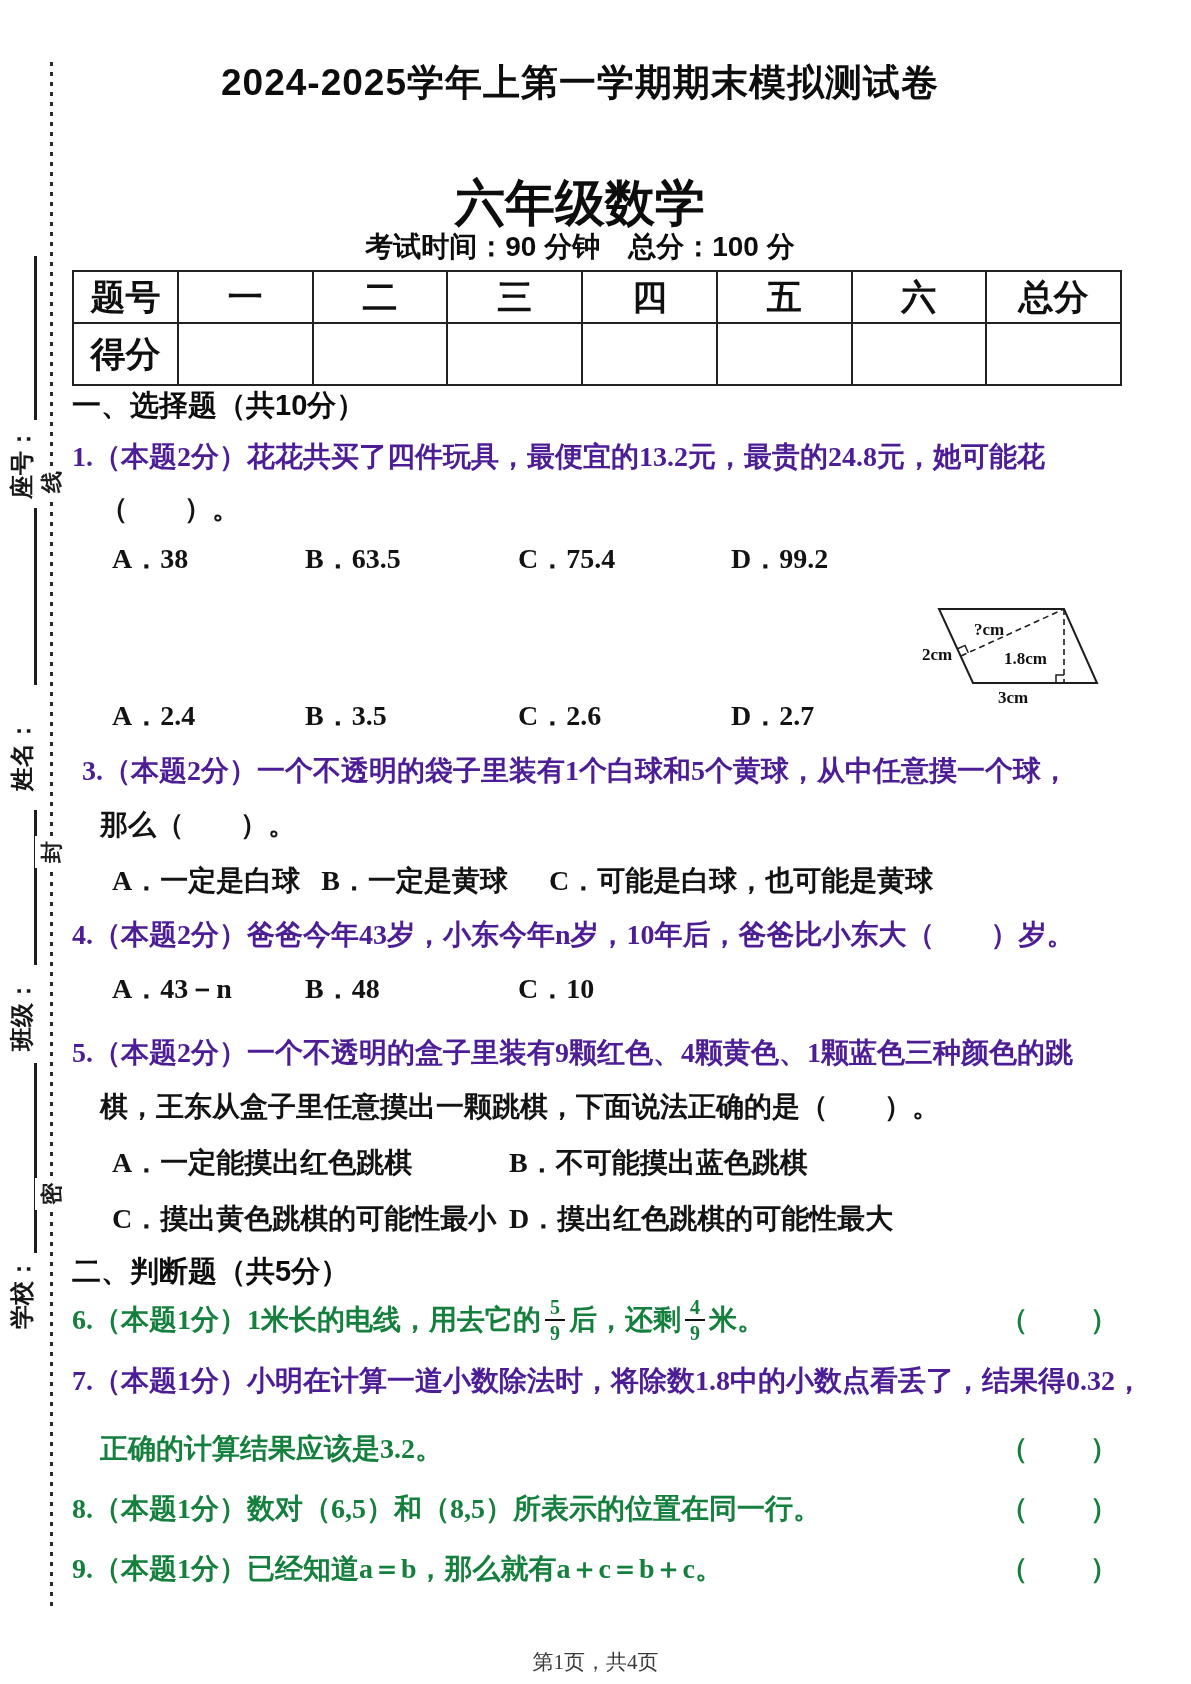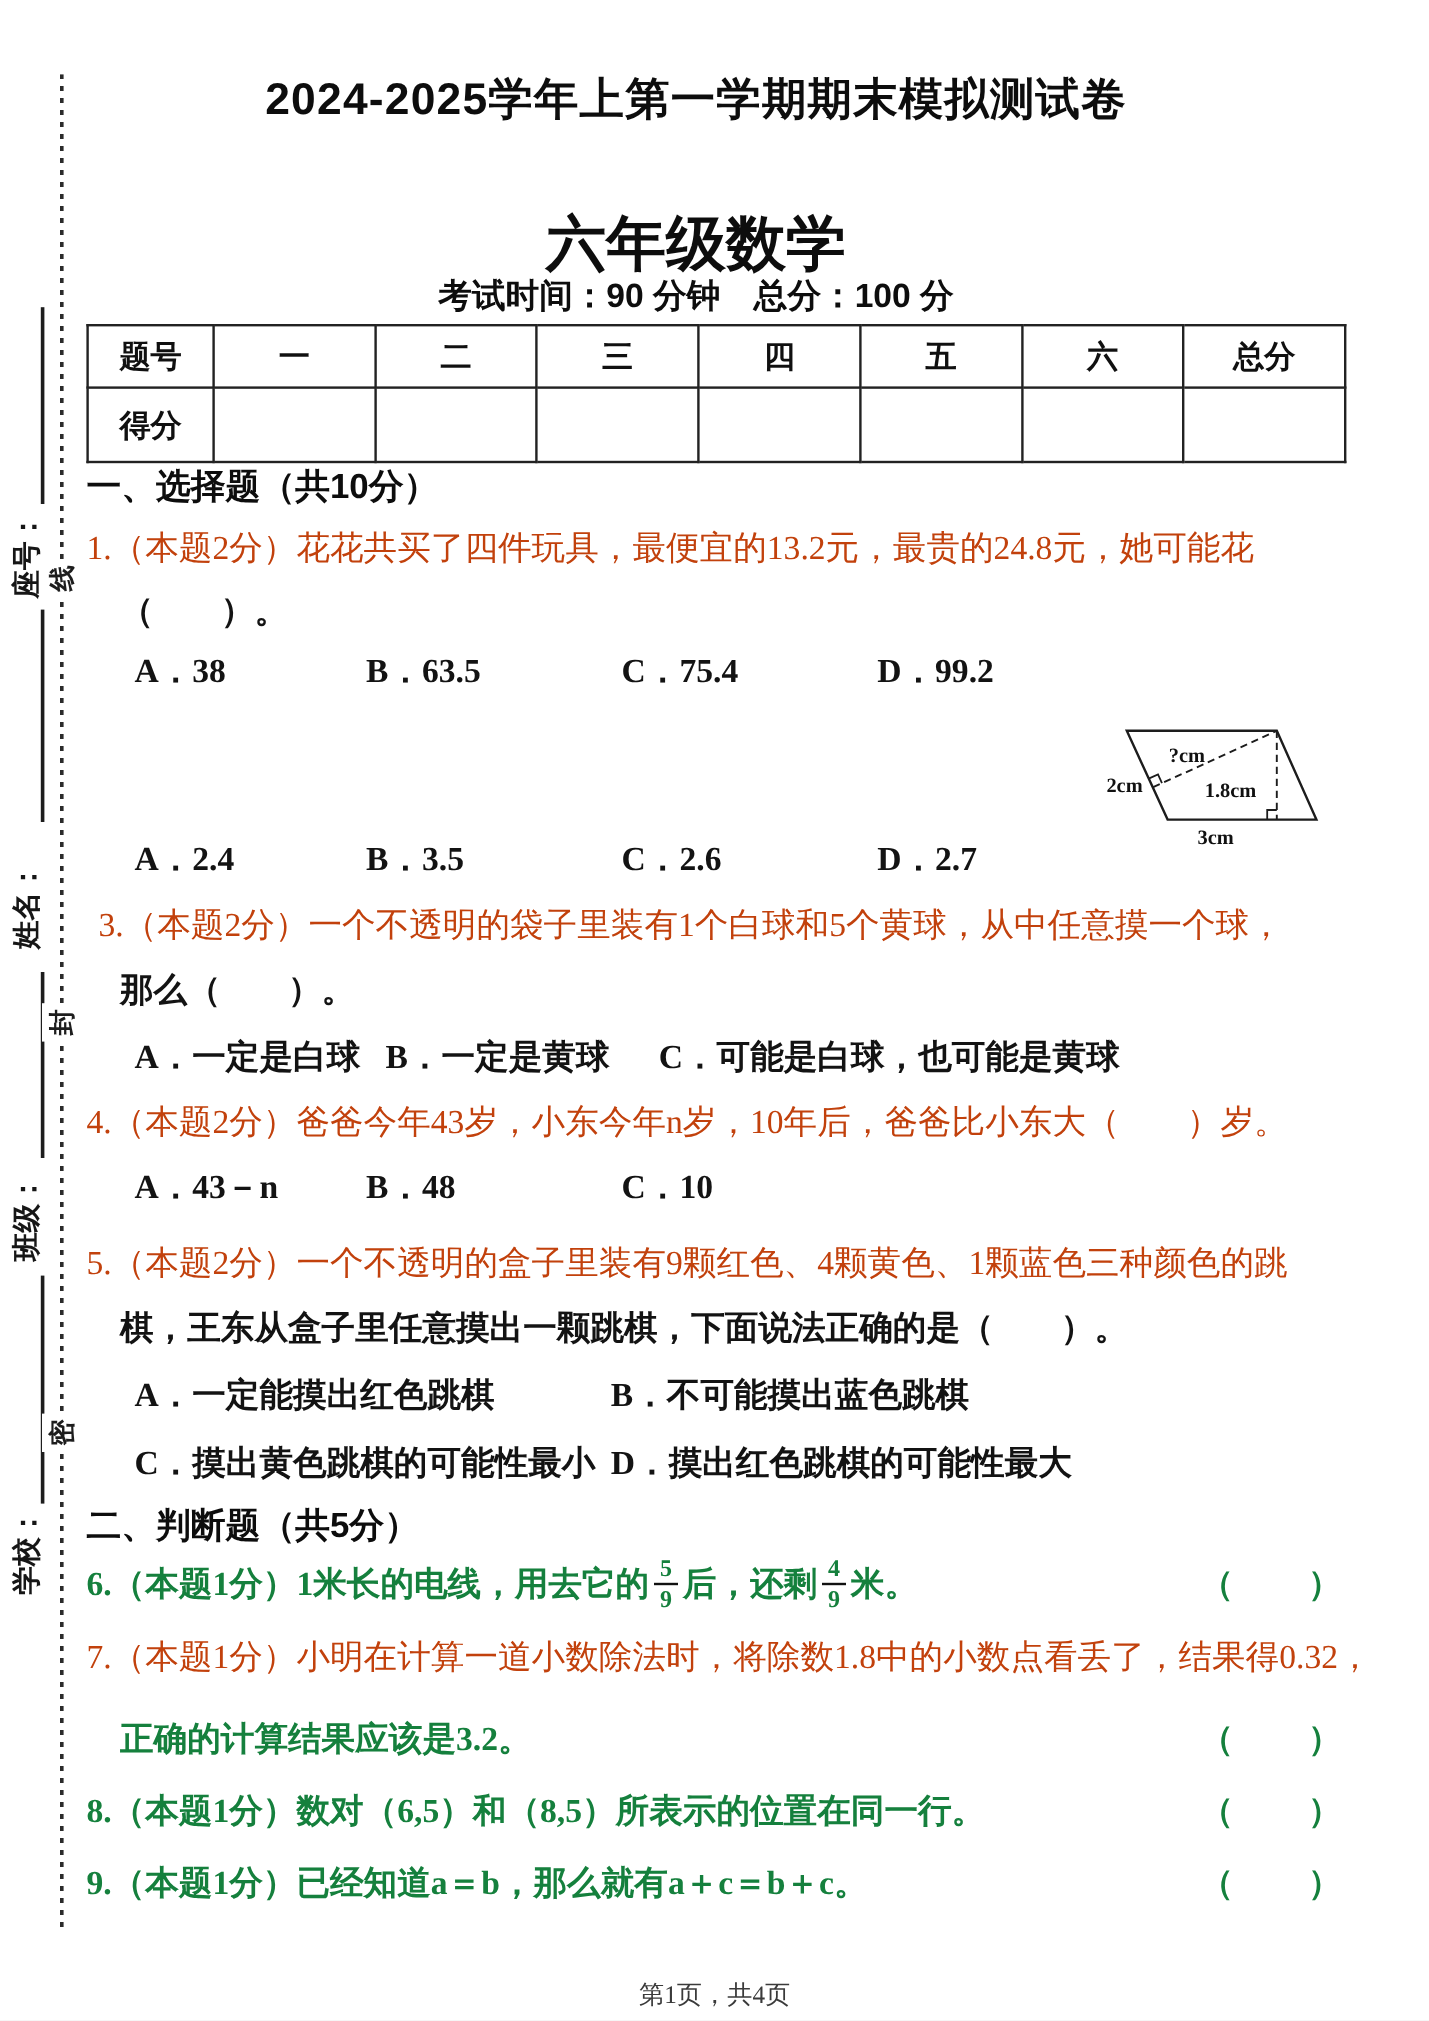--- a/index.html
+++ b/index.html
@@ -21,28 +21,28 @@
   .title1{left:40px;width:1080px;top:58px;text-align:center;font-family:"Liberation Sans",sans-serif;
     font-weight:bold;font-size:37px;letter-spacing:1px;color:#0d0d0d;}
   .title2{left:40px;width:1080px;top:142px;text-align:center;font-family:"Liberation Sans",sans-serif;
     font-weight:bold;font-size:50px;color:#0d0d0d;margin-top:28px;}
   .info{left:40px;width:1080px;top:228px;text-align:center;font-family:"Liberation Sans",sans-serif;
     font-weight:bold;font-size:28px;color:#0d0d0d;}
 
   
   .score-table{left:72px;top:270px;width:1050px;border-collapse:collapse;table-layout:fixed;}
   .score-table td{border:2px solid #222;text-align:center;vertical-align:middle;
-    font-family:"Liberation Sans",sans-serif;font-weight:bold;font-size:26px;color:#101010;}
+    font-family:"Liberation Sans",sans-serif;font-weight:bold;font-size:35px;color:#101010;}
   .score-table .r1 td{height:48px;}
   .score-table .r2 td{height:58px;}
   .score-table td.c0{width:101px;}
 
   
   .sec{left:72px;font-family:"Liberation Sans",sans-serif;font-weight:bold;font-size:29px;color:#0d0d0d;}
-  .qline{left:72px;font-size:28px;font-weight:400;color:#c2410c;text-align:right;}
+  .qline{left:72px;font-size:28px;font-weight:700;color:#4c1d95;text-align:right;}
   .qcont{left:100px;font-size:28px;font-weight:600;color:#131313;}
   .opts{left:112px;font-size:28px;font-weight:600;color:#131313;}
   .opt-a{display:inline-block;width:186px;}
   .opt-b{display:inline-block;width:206px;}
   .opt-c{display:inline-block;width:206px;}
   .opt-w{display:inline-block;width:390px;}
   .gap-s{display:inline-block;width:14px;}
   .gap-m{display:inline-block;width:34px;}
 
   .judge{left:72px;width:1048px;display:flex;align-items:center;font-size:28px;font-weight:600;color:#15803d;}

